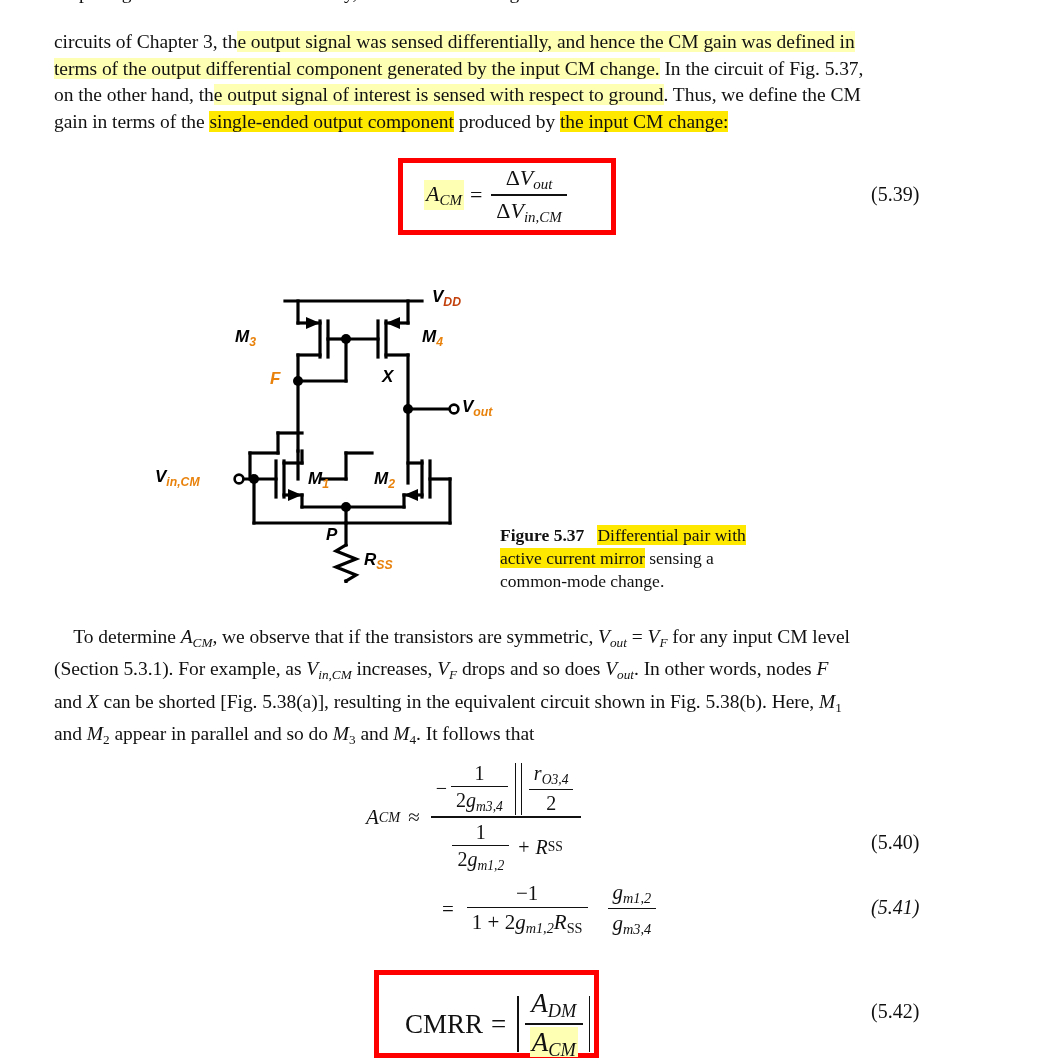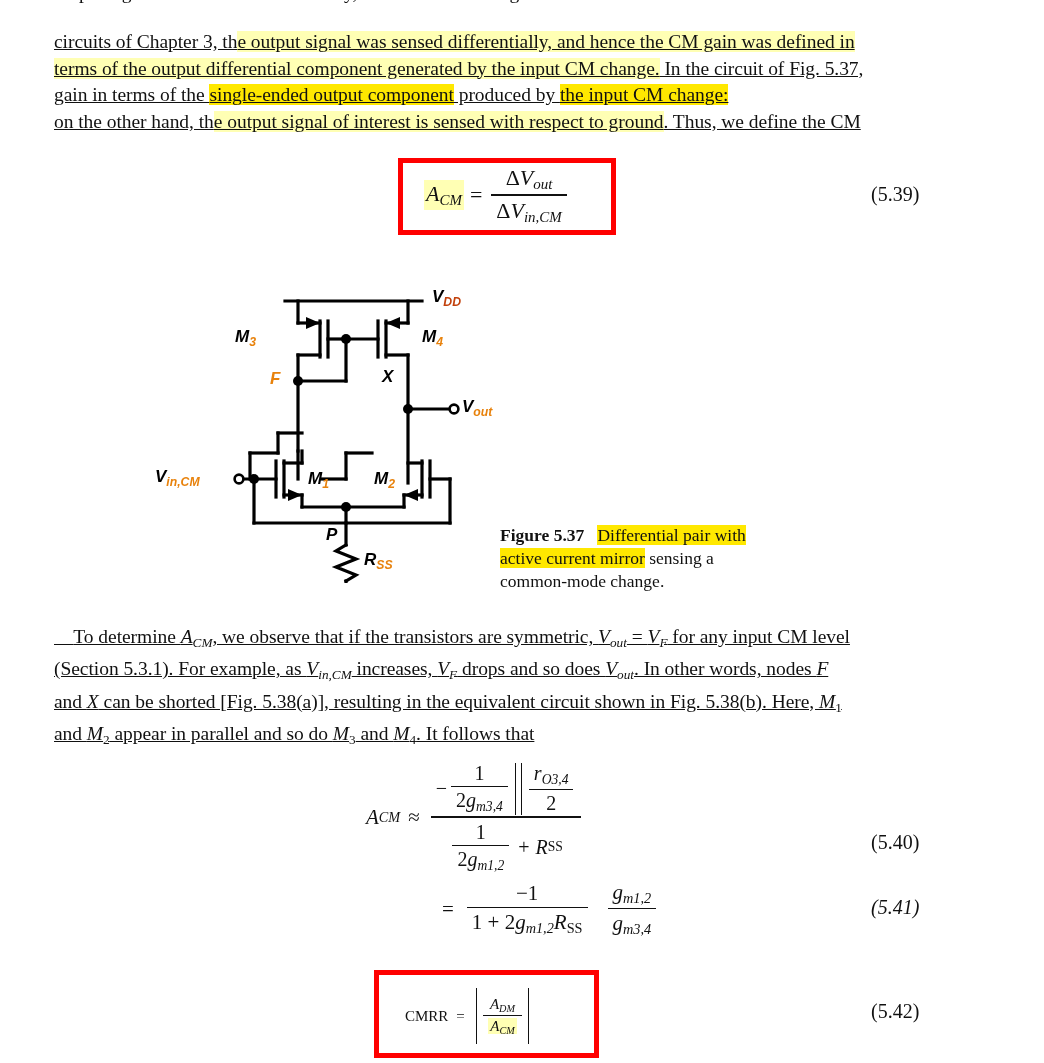--- a/index.html
+++ b/index.html
@@ -19,21 +19,21 @@
   
   .para {
     position: absolute;
     font-family: "Liberation Serif", serif;
     font-size: 19.5px;
     line-height: 26.6px;
     color: #111111;
     text-align: justify;
     letter-spacing: -0.05px;
   }
-  .para .ln { display: block; white-space: nowrap; text-decoration: underline; }
+  .para .ln { display: block; white-space: nowrap; }
 
   
   .hl      { background: #ffe800; }
   .hl-pale { background: #ffffb4; }
 
   
   #clipped-line {
     position: absolute;
     left: 54px;
     top: -20px;
@@ -139,24 +139,24 @@
 </div>
 
 <div class="para" id="para1" style="left:54px; top:29px; width:930px;">
   <span class="ln">
     <span>circuits of Chapter 3, th</span><span class="hl-pale">e output signal was sensed differentially, and hence the CM gain was defined in</span>
   </span>
   <span class="ln">
     <span class="hl-pale">terms of the output differential component generated by the input CM change.</span><span> In the circuit of Fig. 5.37,</span>
   </span>
   <span class="ln">
+    <span>on the other hand, th</span><span class="hl-pale">e output signal of interest is sensed with respect to ground</span><span>. Thus, we define the CM</span>
+  </span>
+  <span class="ln">
     <span>gain in terms of the </span><span class="hl">single-ended output component</span><span> produced by </span><span class="hl">the input CM change:</span>
-  </span>
-  <span class="ln">
-    <span>on the other hand, th</span><span class="hl-pale">e output signal of interest is sensed with respect to ground</span><span>. Thus, we define the CM</span>
   </span>
 </div>
 
 <div class="redbox" style="left:398px; top:158px; width:218px; height:77px;"></div>
 
 <div class="eqbody" style="left:424px; top:165px;">
   <span class="math" style="font-size:22px;">
     <span class="hl-pale" style="padding:1px 2px;"><span class="mi">A</span><span class="sub">CM</span></span>
     <span class="mup" style="margin:0 6px;">=</span>
     <span class="frac">
@@ -394,21 +394,21 @@
       <span class="den"><span class="mi">g</span><span class="sub">m3,4</span></span>
     </span>
   </span>
 </div>
 
 <div class="eqnum" style="left:871px; top:896px;font-style:italic;">(5.41)</div>
 
 <div class="redbox" style="left:374px; top:970px; width:225px; height:88px;"></div>
 
 <div class="eqbody" style="left:405px; top:988px;">
-  <span class="math" style="font-size:15px;justify-content:flex-end;">
+  <span class="math" style="font-size:27px;justify-content:flex-end;">
     <span class="mup">CMRR</span>
     <span class="mup" style="margin:0 8px;">=</span>
     <span class="vbar" style="height:56px;"></span>
     <span class="frac">
       <span class="num"><span class="mi">A</span><span class="sub">DM</span></span>
       <span class="bar"></span>
       <span class="den"><span class="hl-pale" style="padding:0 2px;"><span class="mi">A</span><span class="sub">CM</span></span></span>
     </span>
     <span class="vbar" style="height:56px;"></span>
   </span>

